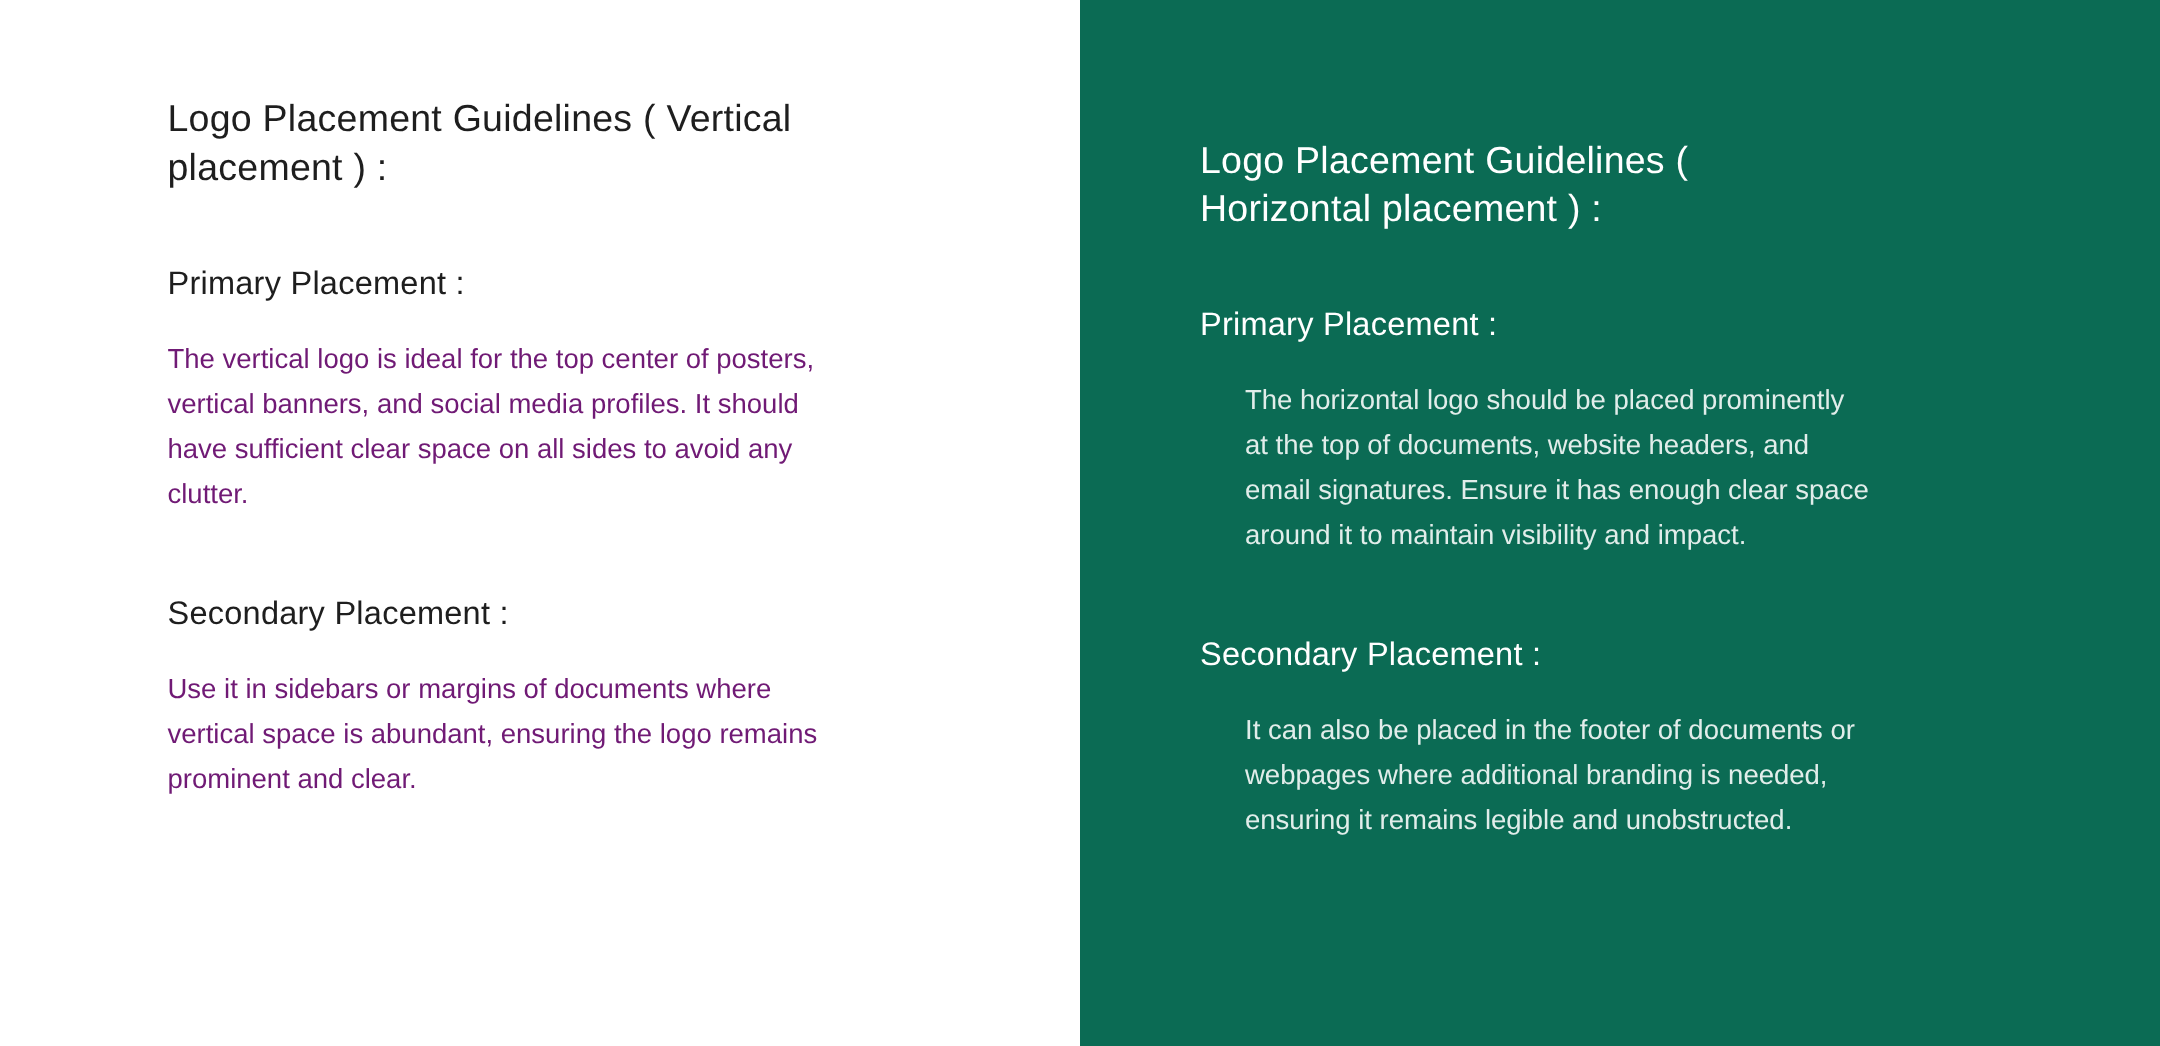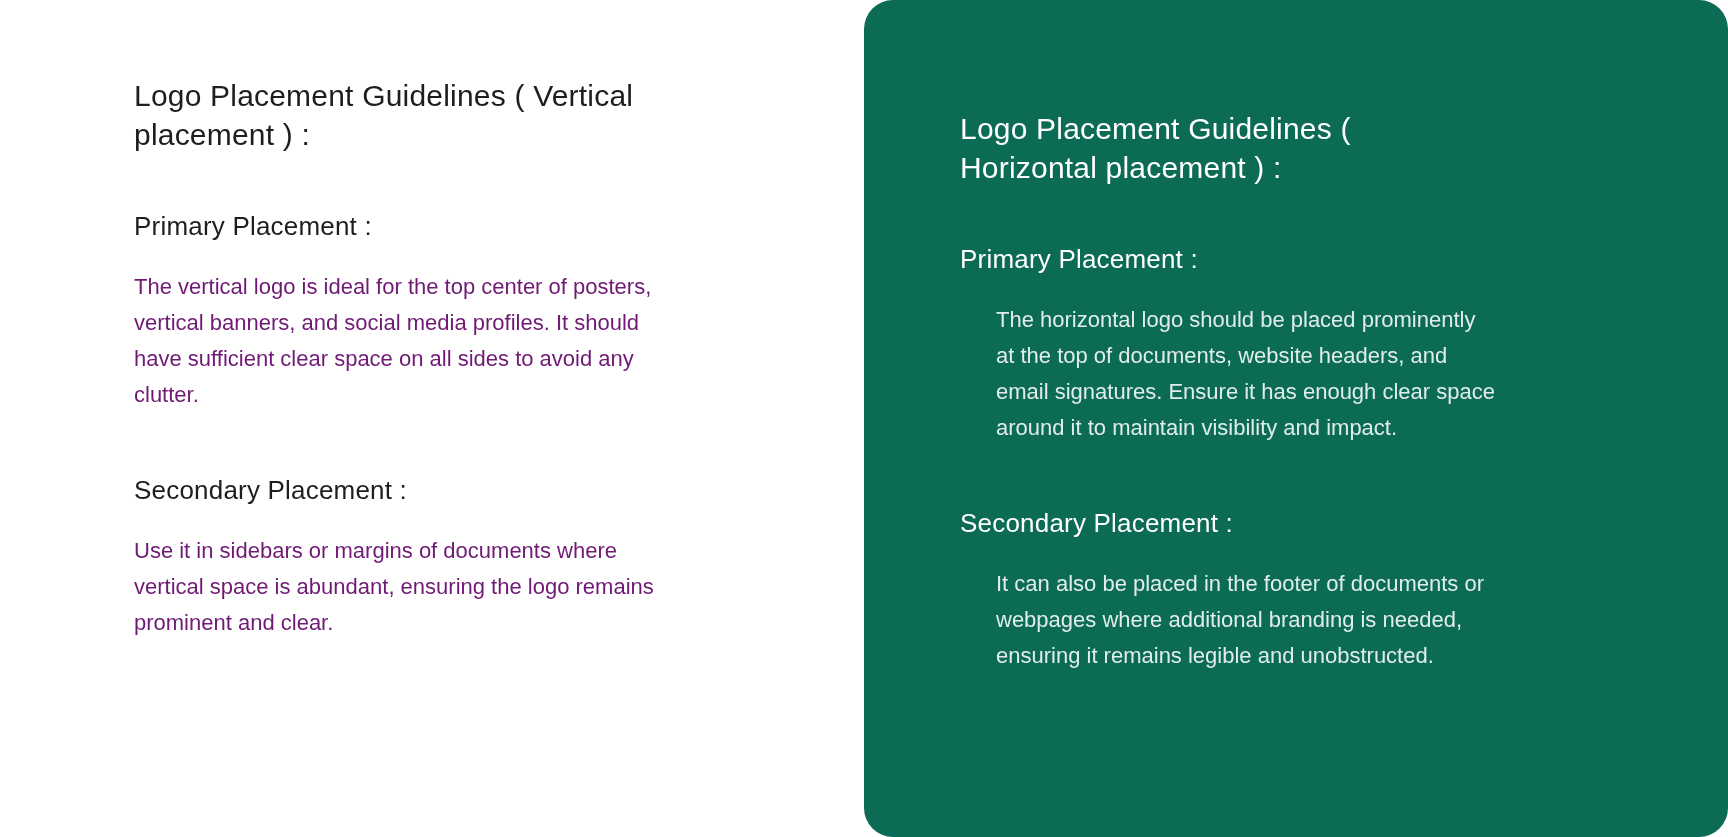--- a/index.html
+++ b/index.html
@@ -22,21 +22,20 @@
   }
   .panel-left {
     left: 0;
     width: 864px;
     background: #ffffff;
   }
   .panel-right {
     left: 864px;
     width: 864px;
     background: #0b6b54;
-    border-radius: 29px;
   }
   .content {
     position: absolute;
   }
   .content-left {
     left: 134px;
     top: 76px;
     width: 540px;
   }
   

